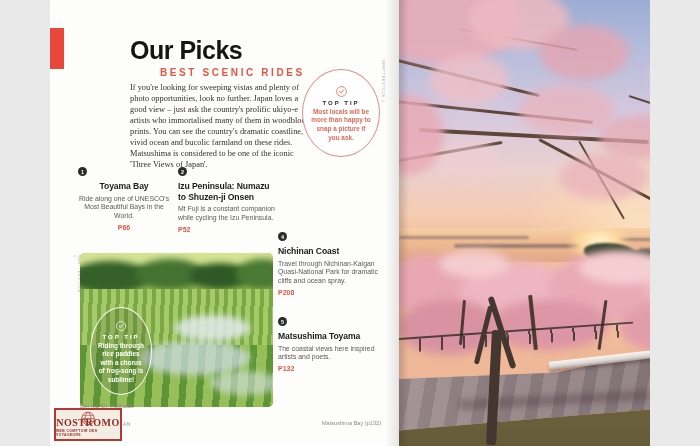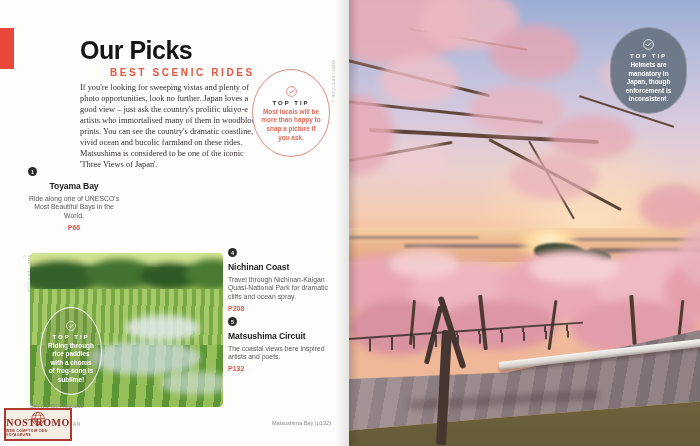--- a/index.html
+++ b/index.html
@@ -1,18 +1,18 @@
 <!DOCTYPE html>
 <html><head>
 <meta charset="utf-8">
 <style>
   * { margin:0; padding:0; box-sizing:border-box; }
   html,body { background:#e9e9e9; }
   body { font-family:"Liberation Sans", sans-serif; }
-  .spread { position:relative; width:700px; height:446px; background:#ffffff; overflow:hidden; margin:0 auto; }
+  .spread { position:relative; width:600px; height:446px; background:#ffffff; overflow:hidden; margin:0 auto; }
 
   
   .page-left { position:absolute; left:0; top:0; width:349px; height:446px; background:#fdfdfc; }
   .red-tab { position:absolute; left:0; top:28px; width:14px; height:41px; background:#e8473c; }
   .page-title { position:absolute; left:80px; top:36px; font-size:25px; font-weight:bold; letter-spacing:-0.5px; color:#151515; }
   .page-subtitle { position:absolute; left:81px; top:67px; font-size:10px; font-weight:bold; letter-spacing:2.6px; color:#e45744;padding-left:29px; }
   .intro { position:absolute; left:80px; top:82px; width:184px; font-family:"Liberation Serif", serif; font-size:8.4px; line-height:11px; color:#33302e; }
 
   
   .tip { position:absolute; border-radius:50%; display:flex; flex-direction:column; align-items:center; justify-content:center; text-align:center; padding:8px 7px; }
@@ -31,21 +31,21 @@
 
   
   .pick { position:absolute; }
   .pick-badge { width:9px; height:9px; border-radius:50%; background:#2b2b2b; color:#ffffff; font-size:5.5px; font-weight:bold; display:flex; align-items:center; justify-content:center; }
   .pick-title { margin-top:5px; font-size:8.6px; font-weight:bold; line-height:10.5px; color:#1c1c1c; letter-spacing:-0.1px; }
   .pick-desc { margin-top:3px; font-size:6.9px; line-height:8.8px; color:#5c5a58; }
   .pick-page { margin-top:3px; font-size:7px; font-weight:bold; color:#e45744; }
   .pick1 { left:28px; top:167px; width:92px;text-align:center; }
   .pick2 { left:128px; top:167px; width:99px; }
   .pick3 { left:228px; top:167px; width:102px; }
-  .pick4 { left:228px; top:248px; width:102px; }
+  .pick4 { left:228px; top:232px; width:102px; }
   .pick5 { left:228px; top:317px; width:102px; }
 
   
   .photo-rice { position:absolute; left:30px; top:253px; width:193px; height:154px; border-radius:5px; overflow:hidden; background:#8db54e; }
   .rp-top { position:absolute; left:0; top:0; width:100%; height:14px; background:#d3e392; }
   .rp-blob { position:absolute; border-radius:50%; filter:blur(3px); }
   .rp-paddy-upper { position:absolute; left:0; top:36px; width:100%; height:58px; background:repeating-linear-gradient(92deg, #79a944 0 4px, #a6ca6a 4px 9px); }
   .rp-paddy-lower { position:absolute; left:0; top:92px; width:100%; height:62px; background:repeating-linear-gradient(94deg, #5e9636 0 7px, #96bf5a 7px 17px); }
 
   .caption { position:absolute; font-size:5.6px; color:#8d8b89; }
@@ -123,29 +123,35 @@
 
     <div class="credit-v credit-v1">SHUTTERSTOCK ©</div>
     <div class="credit-v credit-v2">SHUTTERSTOCK ©</div>
 
     <div class="pick pick1">
       <div class="pick-badge">1</div>
       <div class="pick-title">Toyama Bay</div>
       <div class="pick-desc">Ride along one of UNESCO's Most Beautiful Bays in the World.</div>
       <div class="pick-page">P66</div>
     </div>
+    <div class="pick pick2">
+      <div class="pick-badge">2</div>
+      <div class="pick-title">Izu Peninsula: Numazu to Shuzen-ji Onsen</div>
+      <div class="pick-desc">Mt Fuji is a constant companion while cycling the Izu Peninsula.</div>
+      <div class="pick-page">P52</div>
+    </div>
     <div class="pick pick4">
       <div class="pick-badge">4</div>
       <div class="pick-title">Nichinan Coast</div>
       <div class="pick-desc">Travel through Nichinan-Kaigan Quasi-National Park for dramatic cliffs and ocean spray.</div>
       <div class="pick-page">P208</div>
     </div>
     <div class="pick pick5">
       <div class="pick-badge">5</div>
-      <div class="pick-title">Matsushima Circuit</div>
+      <div class="pick-title">Matsushima Toyama</div>
       <div class="pick-desc">The coastal views here inspired artists and poets.</div>
       <div class="pick-page">P132</div>
     </div>
 
     <div class="photo-rice">
       <div class="rp-top"></div>
       <div class="rp-blob" style="left:-10px;top:8px;width:80px;height:32px;background:#35602a;"></div>
       <div class="rp-blob" style="left:55px;top:6px;width:70px;height:30px;background:#447231;"></div>
       <div class="rp-blob" style="left:110px;top:10px;width:60px;height:26px;background:#2f5826;"></div>
       <div class="rp-blob" style="left:155px;top:6px;width:55px;height:30px;background:#4a7a33;"></div>

